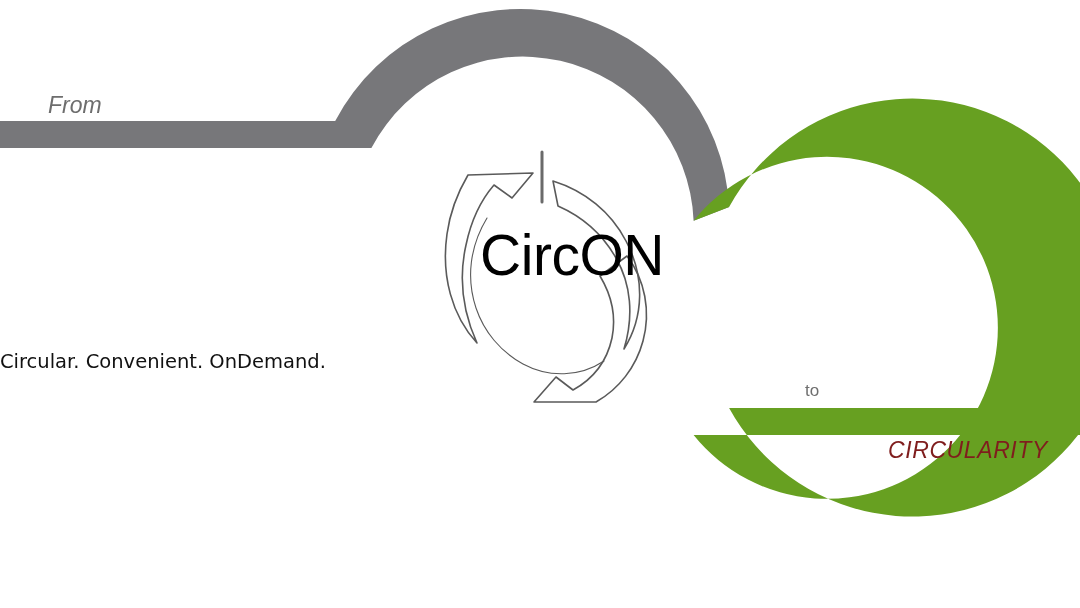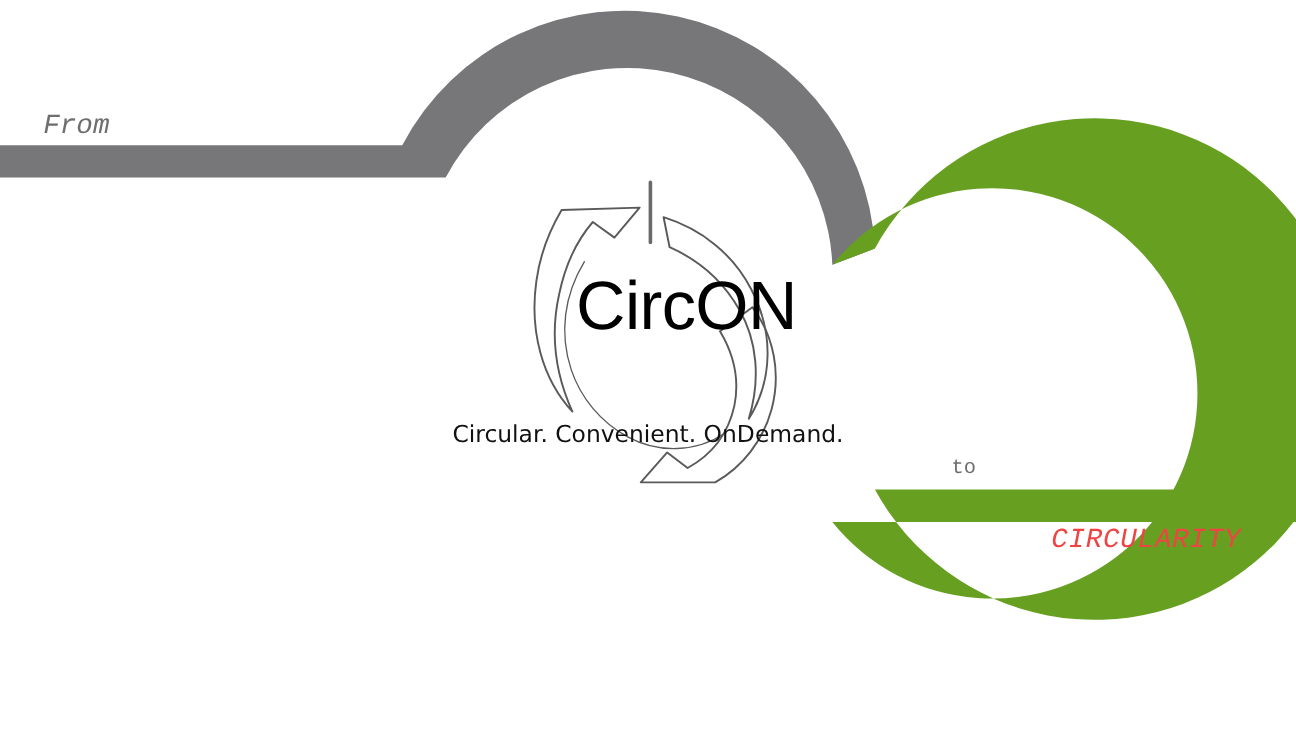--- a/index.html
+++ b/index.html
@@ -20,21 +20,22 @@
     left: 0;
     top: 0;
     width: 1080px;
     height: 608px;
     display: block;
   }
   .lbl {
     position: absolute;
     white-space: nowrap;
     color: #6a6a6a;
-    font-family: Liberation Mono, monospace;
+    font-family: Liberation Sans, sans-serif;
+    margin-left: 12px;
   }
   #label-from {
     left: 36px;
     top: 92px;
     font-size: 23px;
     font-style: italic;
     color: #6e6e6e;
   }
   #label-linearity {
     left: 136px;
@@ -67,21 +68,20 @@
     color: #000000;
     font-family: "Liberation Sans", sans-serif;
     letter-spacing: -0.5px;
     padding-left: 32px;
   }
   #logo-tagline {
     position: absolute;
     left: 0;
     top: 0;
     width: 1080px;
-    text-align: center;
     font-size: 19.5px;
     color: #111111;
     font-family: "DejaVu Sans", sans-serif;
   }
 </style>
 </head>
 <body>
 
 <div id="stage">
 
@@ -134,15 +134,15 @@
 
   <div id="logo-wordmark" style="top: 222px; color: rgb(0, 0, 0);">CircON</div>
 
   <div id="logo-tagline" style="top:350px;">Circular. Convenient. OnDemand.</div>
 
   <div class="lbl" id="label-from" style="color: rgb(110, 110, 110);">From</div>
 
 
   <div class="lbl" id="label-to" style="color: rgb(110, 110, 110);">to</div>
 
-  <div class="lbl" id="label-circularity" style="color: #ef4444; text-align: center;">CIRCULARITY</div>
+  <div class="lbl" id="label-circularity" style="color: #7f1d1d; text-align: center;">CIRCULARITY</div>
 
 </div>
 
 </body></html>

